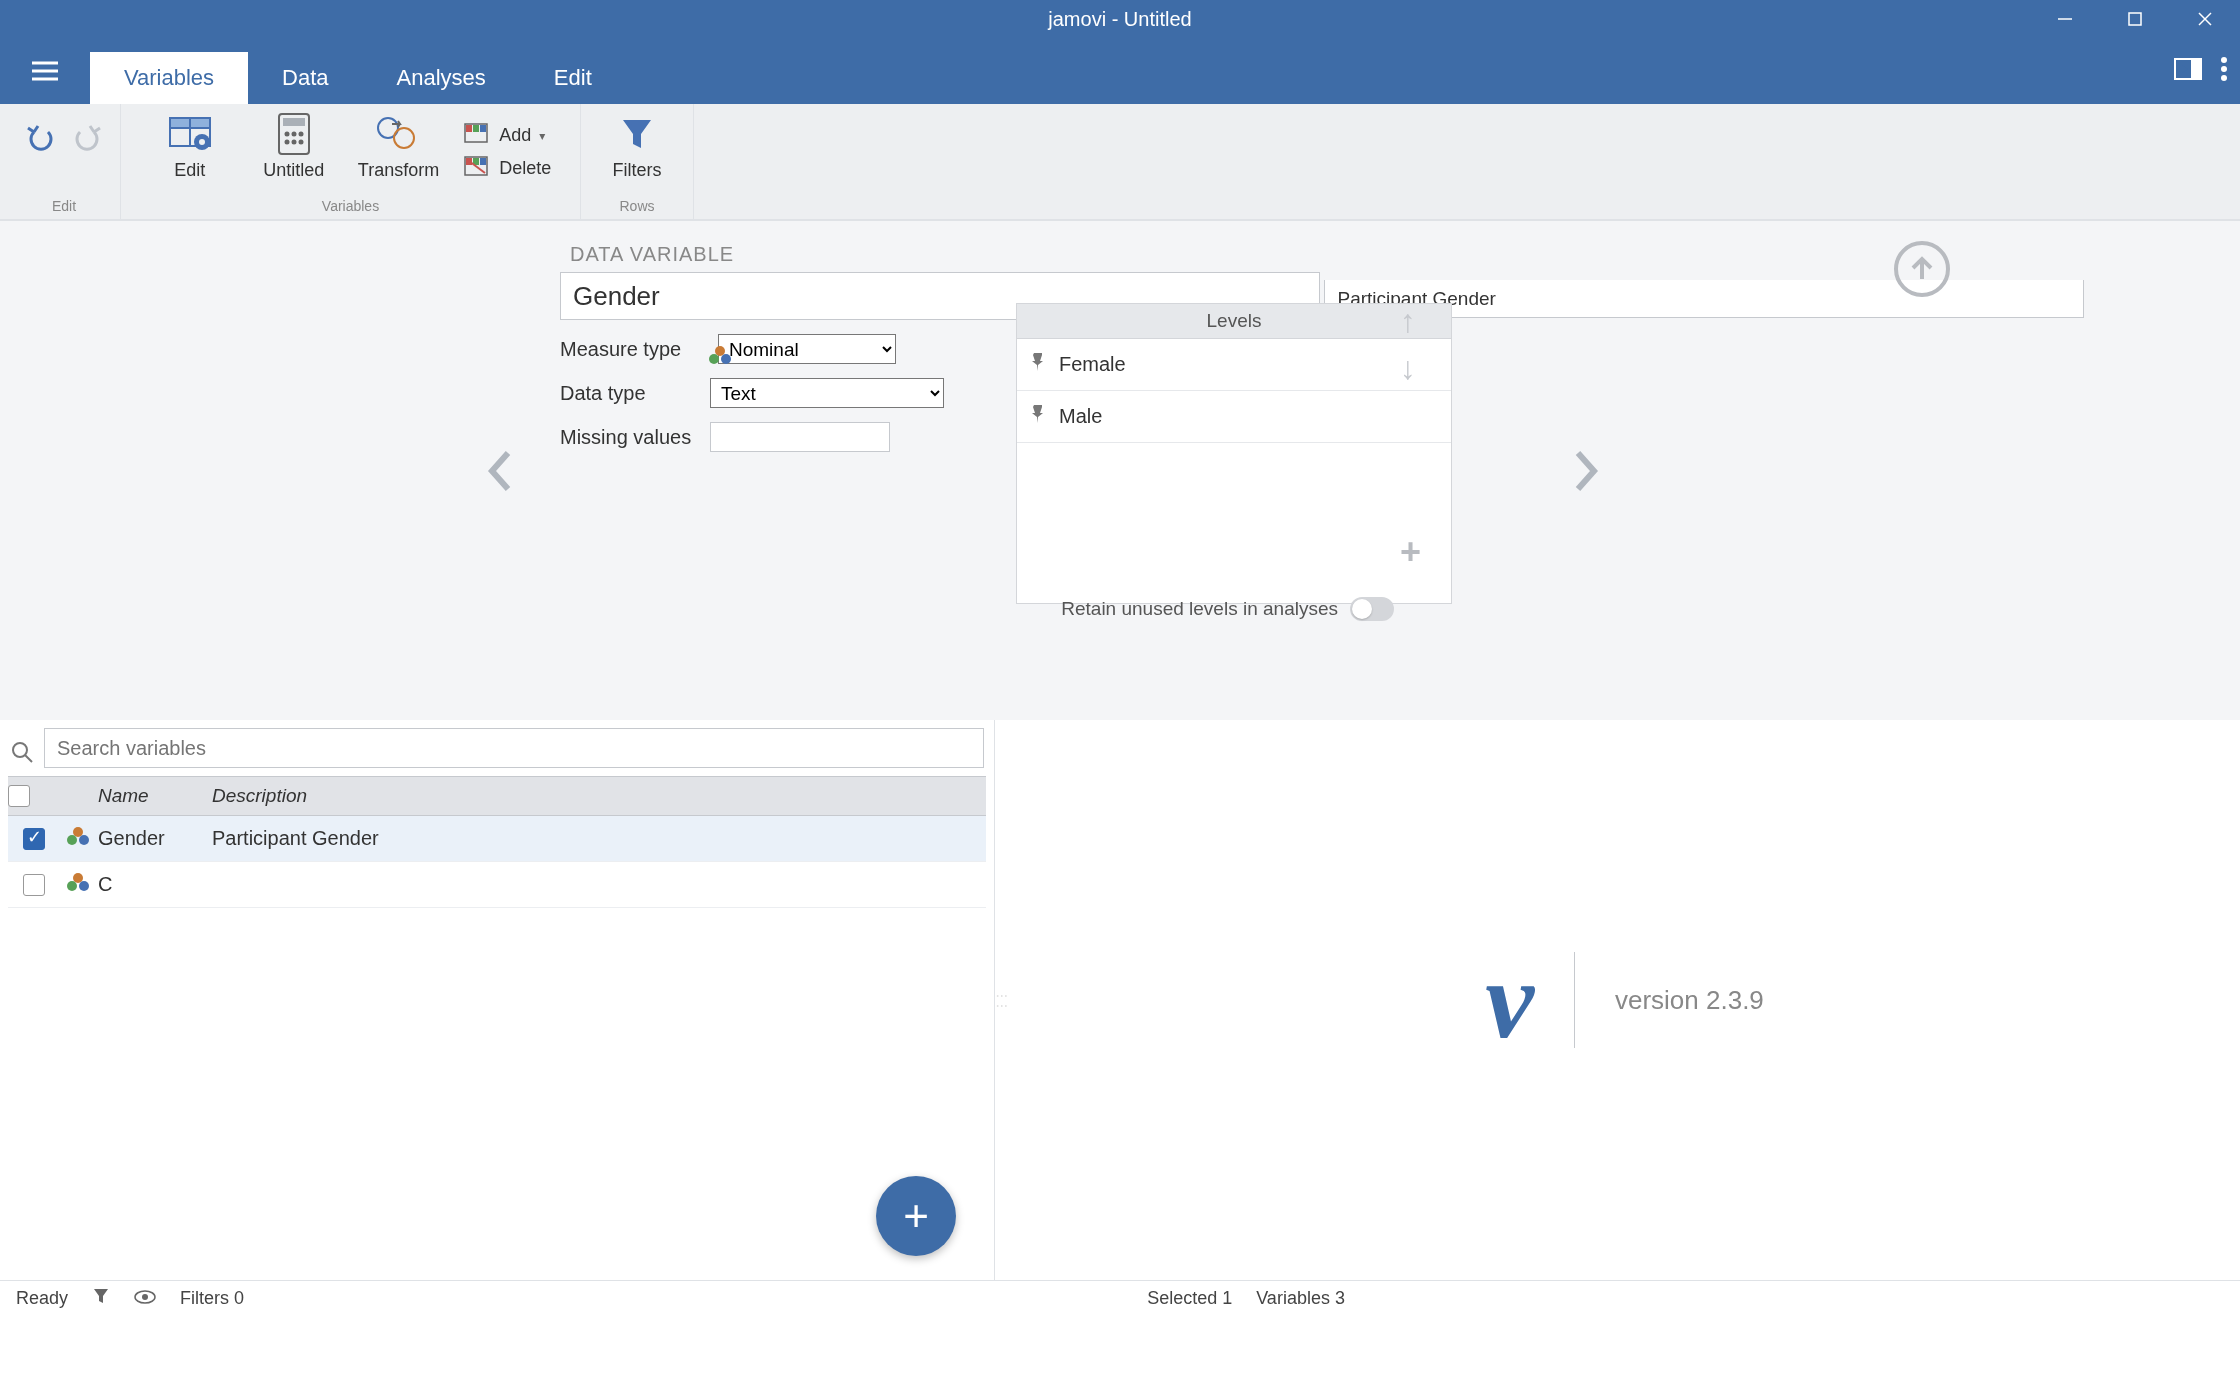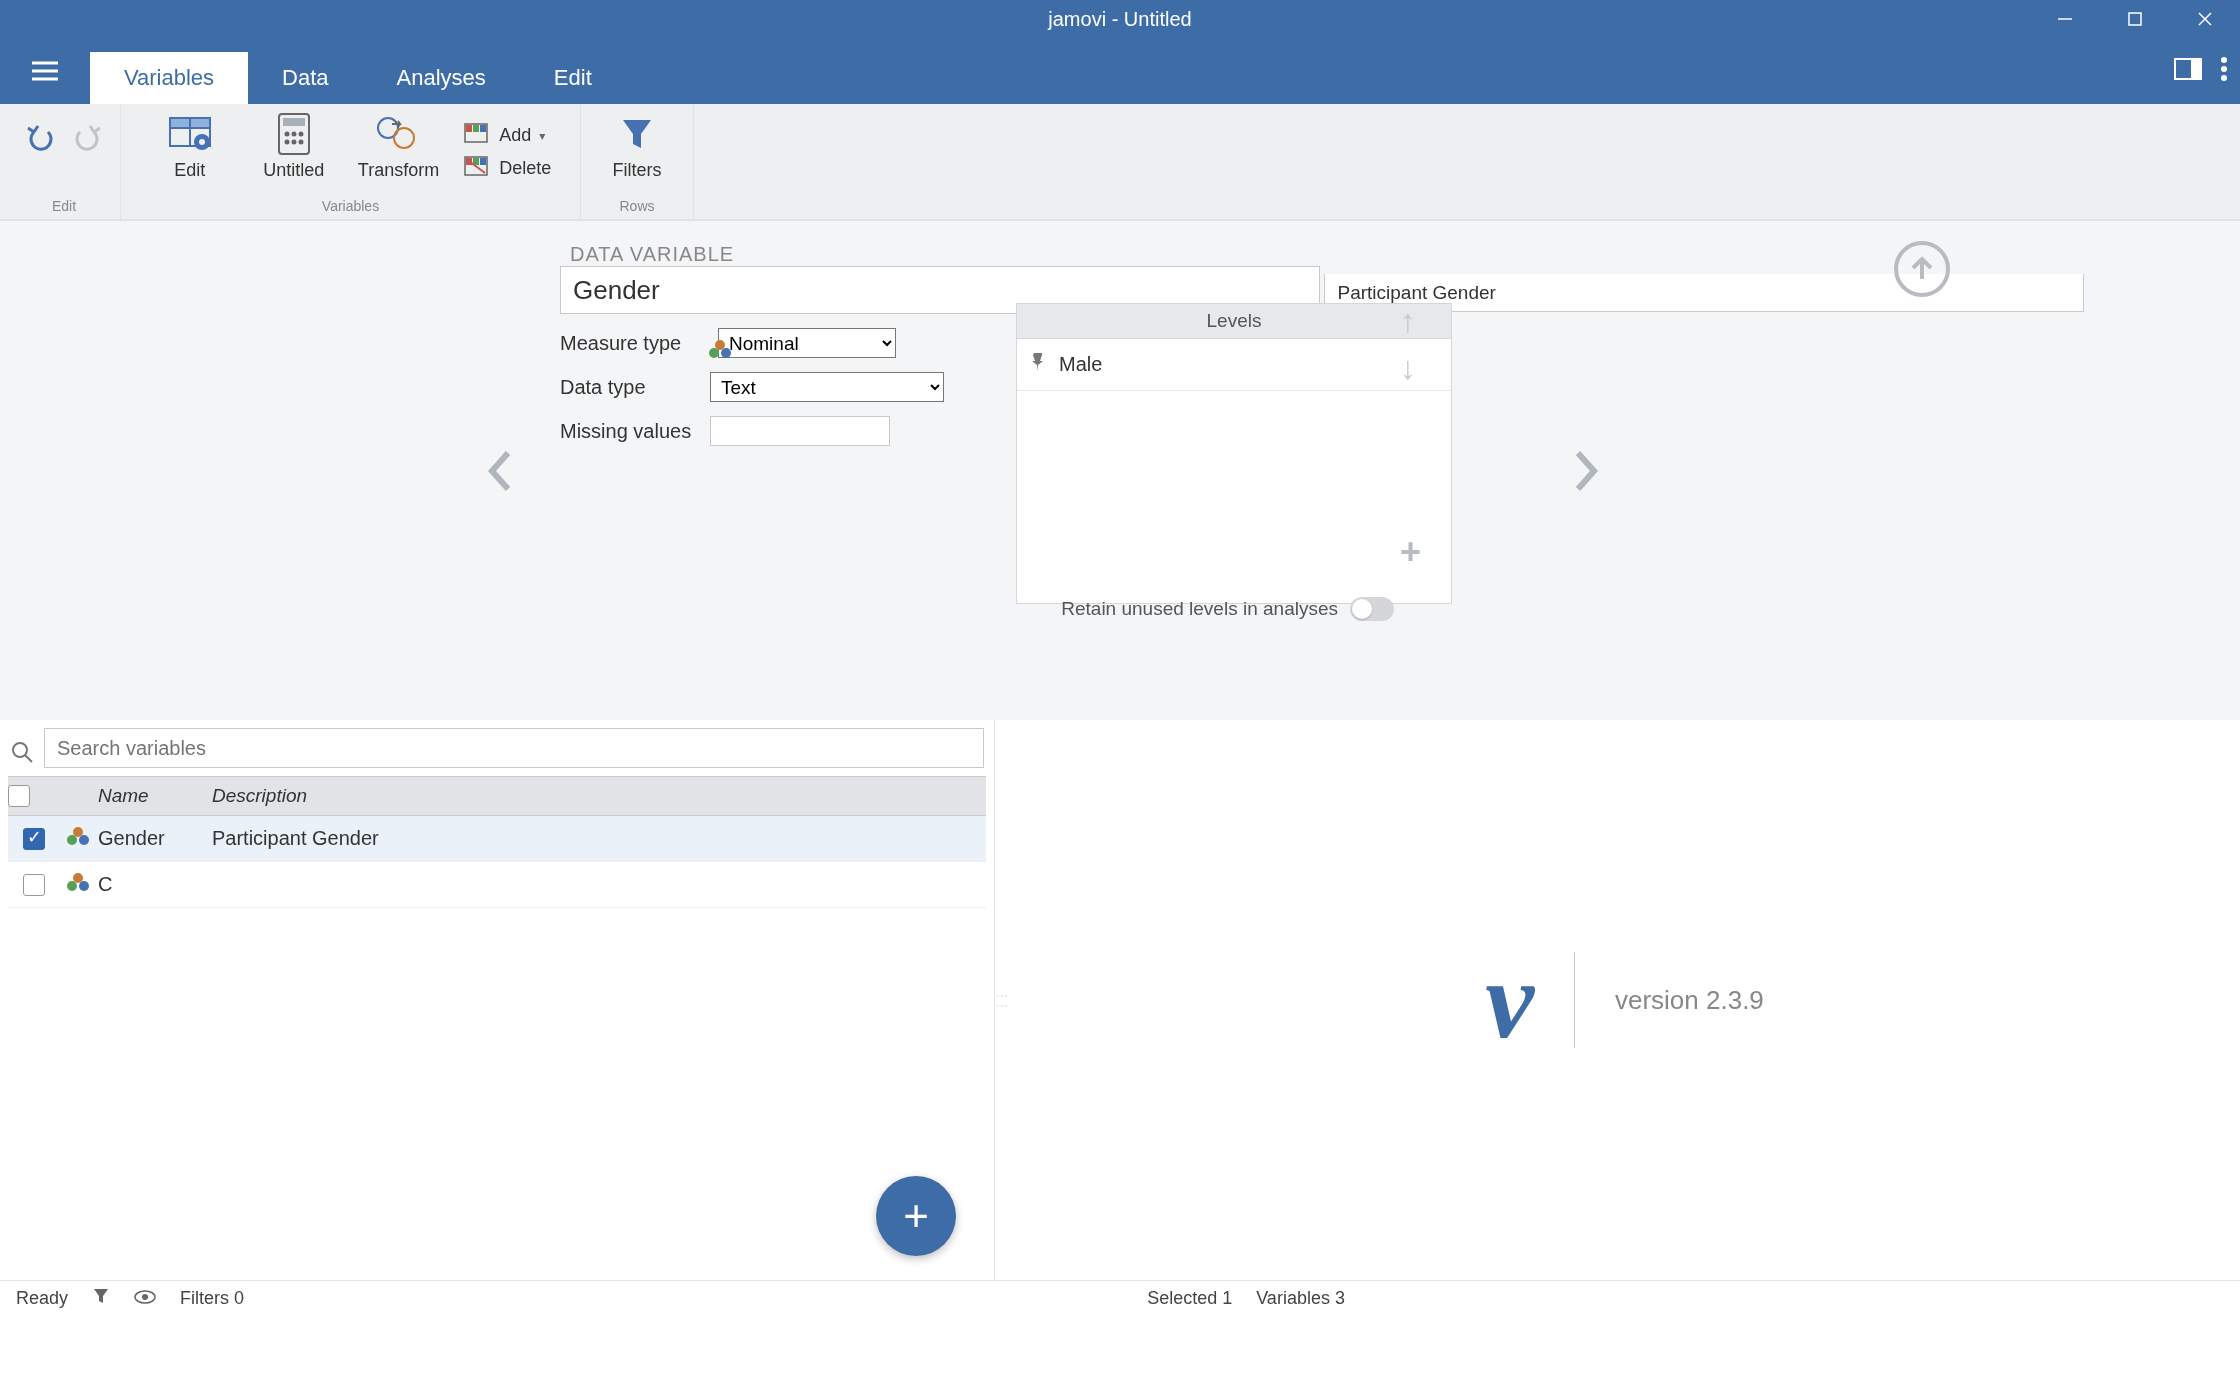--- a/index.html
+++ b/index.html
@@ -31,21 +31,21 @@
 .ribbon-btn .lbl { font-size: 18px; color: #333; }
 .ribbon-group-label { font-size: 14px; color: #888; margin-top: auto; padding-bottom: 2px; }
 .undo-redo { display: flex; gap: 12px; padding-top: 12px; }
 .small-group { display: flex; flex-direction: column; gap: 6px; padding-top: 10px; justify-content: center; }
 .small-btn { display: flex; align-items: center; gap: 8px; font-size: 18px; color: #333; }
 
 
 .var-editor { background: #f4f5f7; border-top: 1px solid #dfe2e6; position: relative; height: 500px; display: flex; }
 .nav-arrow { width: 80px; display: flex; align-items: center; justify-content: center; color: #b0b6be; font-size: 48px; }
 .var-form { margin-left: 560px; padding-top: 22px; }
-.var-header { font-size: 20px; color: #888; letter-spacing: 1px; padding-left: 10px; }
+.var-header { font-size: 20px; color: #888; letter-spacing: 1px; margin-bottom: 6px; padding-left: 10px; }
 .var-name-input { width: 760px; height: 48px; border: 1px solid #c6c9ce; background: #fff; font-size: 26px; padding: 0 12px; color: #333; }
 .var-desc-input { width: 760px; height: 38px; border: 1px solid #c6c9ce; border-top: none; background: #fff; font-size: 19px; padding: 0 12px; color: #333; margin-bottom: 16px; }
 .form-row { display: flex; align-items: center; margin-bottom: 14px; }
 .form-label { width: 150px; font-size: 20px; color: #333; }
 .form-select { width: 178px; height: 30px; border: 1px solid #777; background: #fff; font-size: 19px; padding: 0 6px; }
 .form-select.wide { width: 234px; }
 .form-input-sm { width: 180px; height: 30px; border: 1px solid #c6c9ce; background: #fff; }
 .type-icon { margin-right: 8px; }
 
 .levels-box { position: absolute; left: 1016px; top: 82px; width: 436px; }
@@ -288,20 +288,26 @@
       </svg>
   </div>
 
   <div class="levels-box">
     <div class="levels-header">Levels</div>
     <div class="levels-list">
       <div class="level-item">
         <span><svg width="14" height="18">
               <path d="M3 0 h8 v2 l-2 6 h3 l-5 4 v6 l-1-6 l-5-4 h3 l-2-6 z" fill="#777"></path>
             </svg></span>
+        <span>Female</span>
+      </div>
+      <div class="level-item">
+        <span><svg width="14" height="18">
+              <path d="M3 0 h8 v2 l-2 6 h3 l-5 4 v6 l-1-6 l-5-4 h3 l-2-6 z" fill="#777"></path>
+            </svg></span>
         <span>Male</span>
       </div>
     </div>
   </div>
   <div class="levels-arrows">
     <div class="arr">↑</div>
     <div class="arr">↓</div>
   </div>
   <div class="levels-add">+</div>
 

